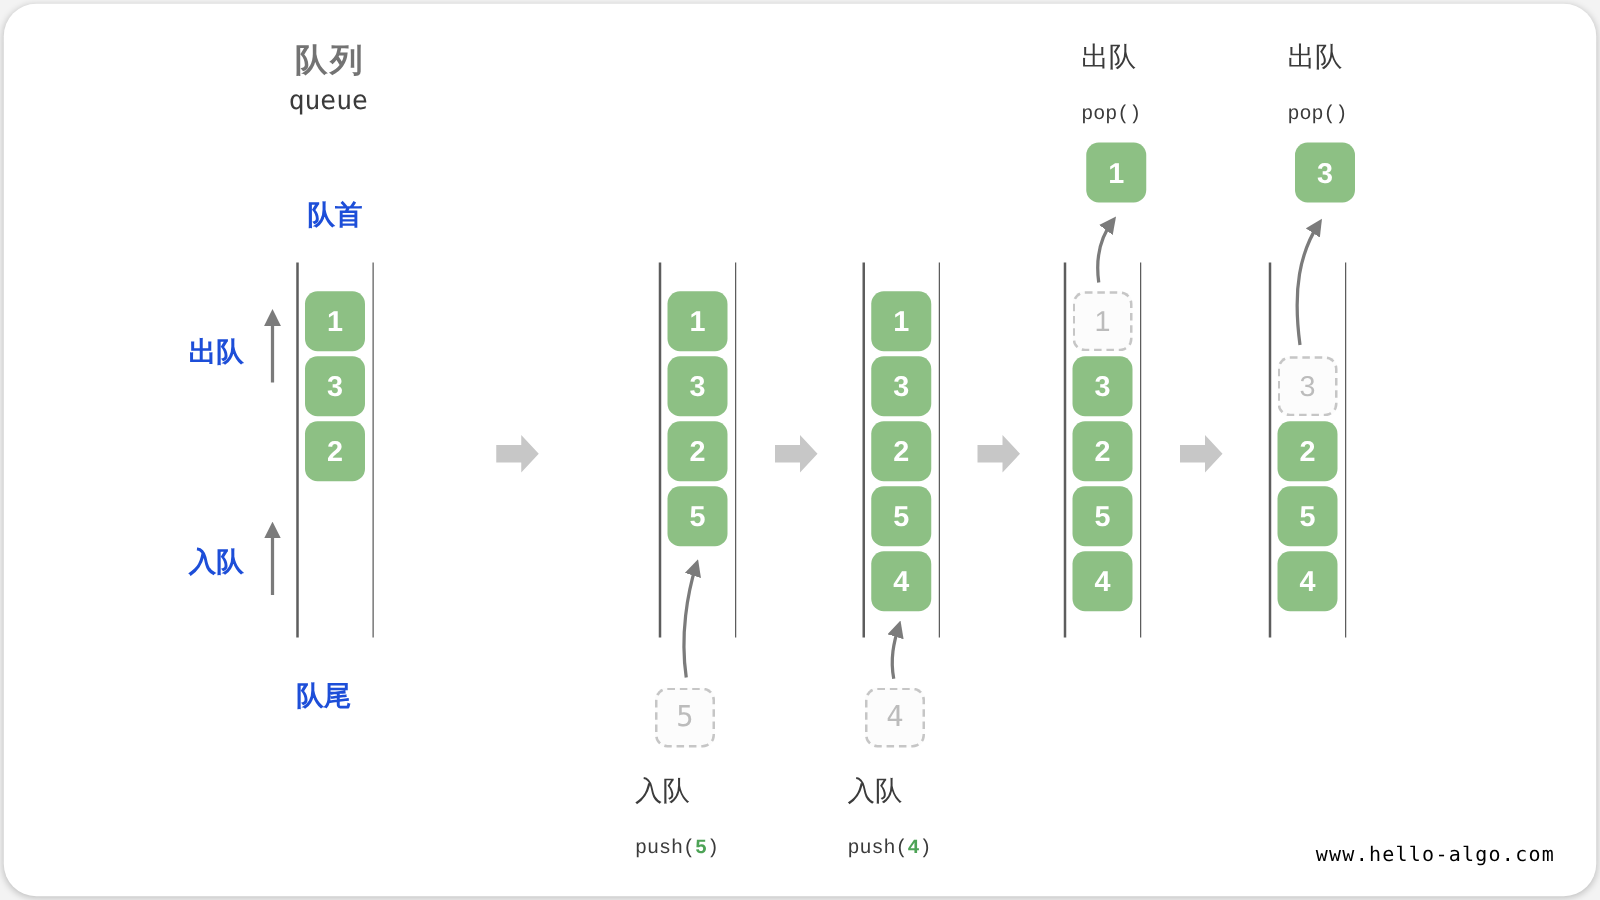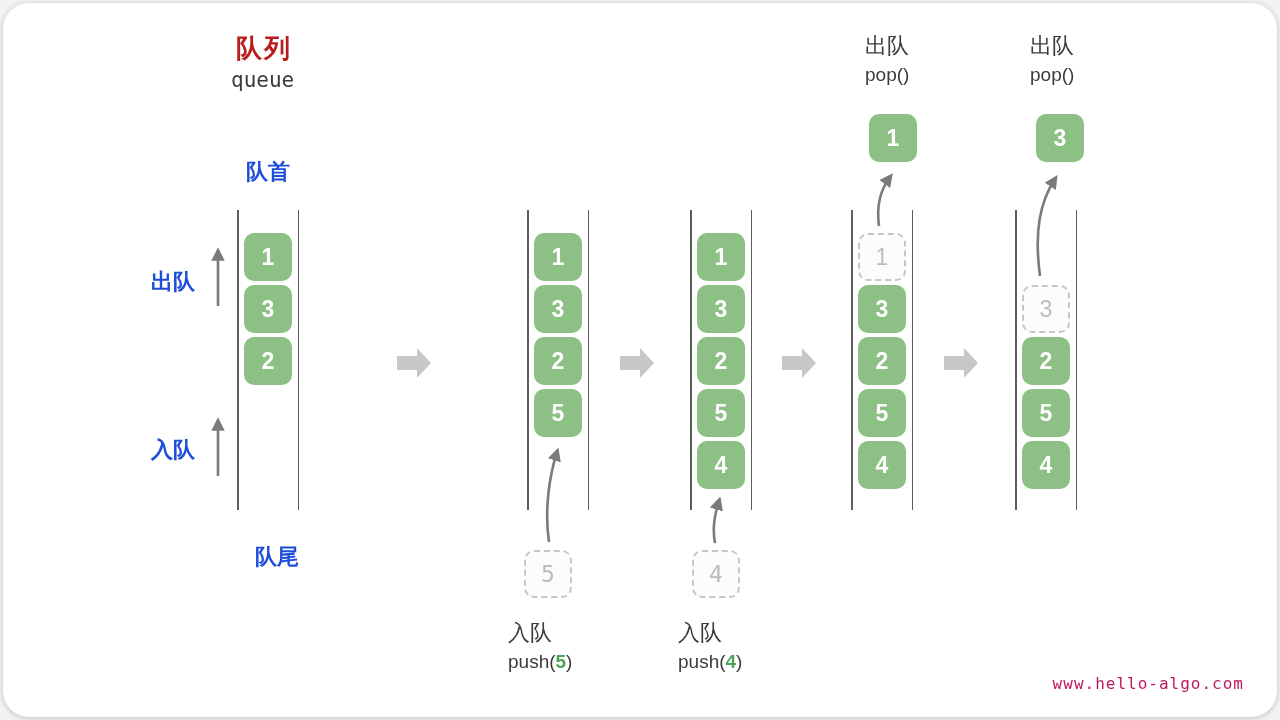--- a/index.html
+++ b/index.html
@@ -13,26 +13,26 @@
   #stage{position:relative;width:1280px;height:720px;}
   .card{
     position:absolute;left:3px;top:3px;right:3px;bottom:3px;
     background:#ffffff;border-radius:26px;
     box-shadow:0 1px 6px rgba(0,0,0,.22);
   }
   .abs{position:absolute;}
   .zh{font-family:"Liberation Sans", sans-serif;}
   .mono{font-family:"DejaVu Sans Mono","Liberation Mono",monospace;text-align:center;}
 
-  .title-zh{left:236px;top:31px;font-size:26px;font-weight:700;color:#b91c1c;letter-spacing:2px;}
+  .title-zh{left:236px;top:31px;font-size:26px;font-weight:700;color:#737373;letter-spacing:2px;}
   .title-en{left:231px;top:68px;font-size:21px;}
 
   .side-label{font-size:22px;font-weight:700;color:#1d4ed8;}
   .lbl-front{left:237px;top:157px;width:62px;text-align:center;}
-  .lbl-rear{left:237px;top:542px;width:62px;text-align:right;}
+  .lbl-rear{left:237px;top:542px;width:62px;text-align:left;}
   .lbl-deq{left:151px;top:267px;}
   .lbl-enq{left:151px;top:435px;}
 
   
   .queue{position:absolute;top:210px;width:62px;height:300px;}
   .rail{position:absolute;top:0;bottom:0;width:1.5px;background:#5d5d5d;}
   .rail-l{left:0;}
   .rail-r{right:0;}
   .q1{left:237px;} .q2{left:527px;} .q3{left:690px;} .q4{left:851px;} .q5{left:1015px;}
 
@@ -55,25 +55,25 @@
     display:flex;align-items:center;justify-content:center;
   }
   .popped{
     position:absolute;width:48px;height:48px;border-radius:10px;
     background:#8dc084;color:#fff;font-weight:700;font-size:23px;
     display:flex;align-items:center;justify-content:center;
   }
 
   .op{position:absolute;}
   .op .op-zh{font-size:22px;color:#3b3b3b;line-height:26px;}
-  .op .op-code{font-family:Liberation Sans, sans-serif;font-size:19px;color:#3b3b3b;margin-top:5px;white-space:nowrap;}
+  .op .op-code{font-family:Liberation Mono, monospace;font-size:16px;color:#3b3b3b;margin-top:23px;white-space:nowrap;}
   .op .green-arg{color:#4da356;font-weight:700;}
 
   .watermark{
-    right:36px;top:674px;font-size:16px;color:#be185d;letter-spacing:1px;
+    right:36px;top:674px;font-size:16px;color:#000000;letter-spacing:1px;
   }
   svg.overlay{position:absolute;left:0;top:0;pointer-events:none;}
 </style>
 </head>
 <body>
 
 <div id="stage">
   <div class="card"></div>
 
   <div class="abs zh title-zh">队列</div>

